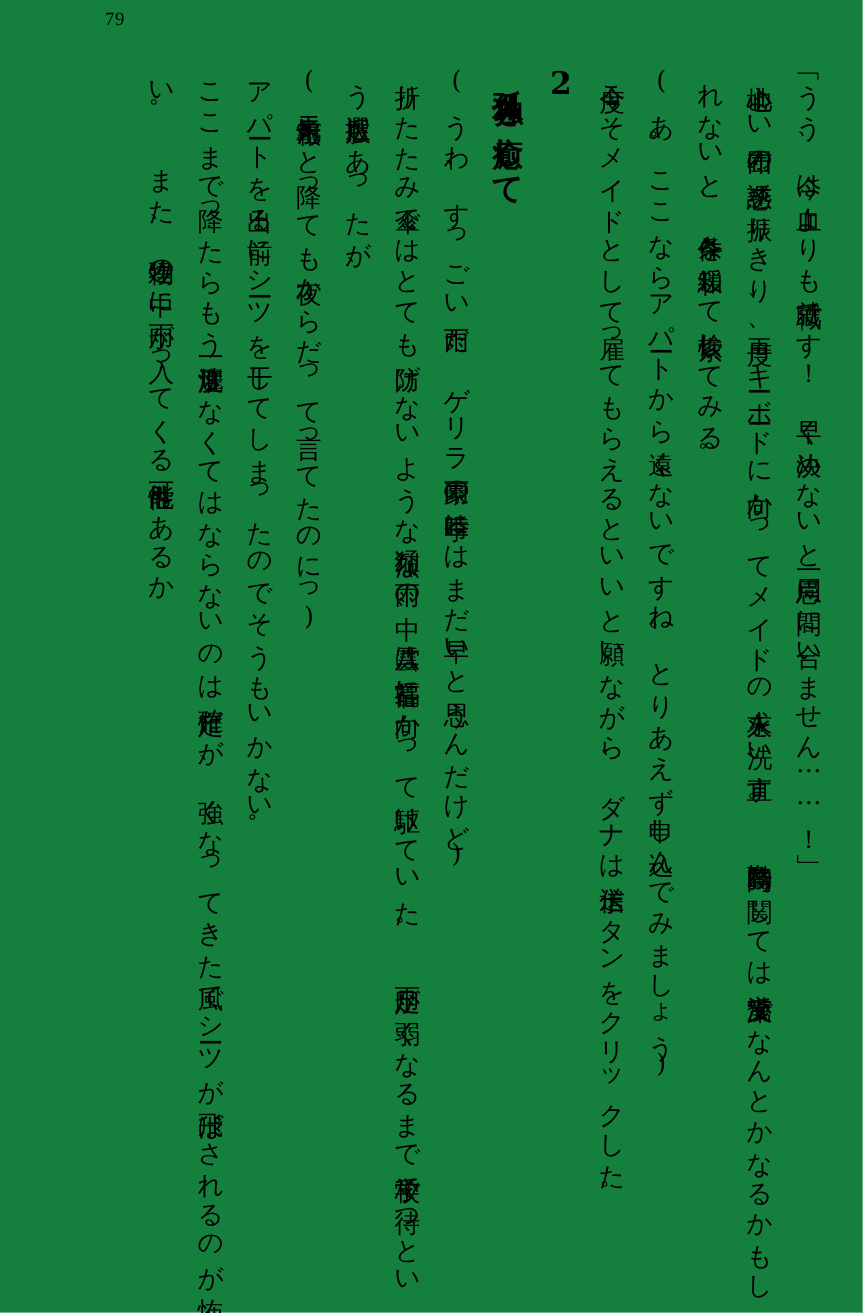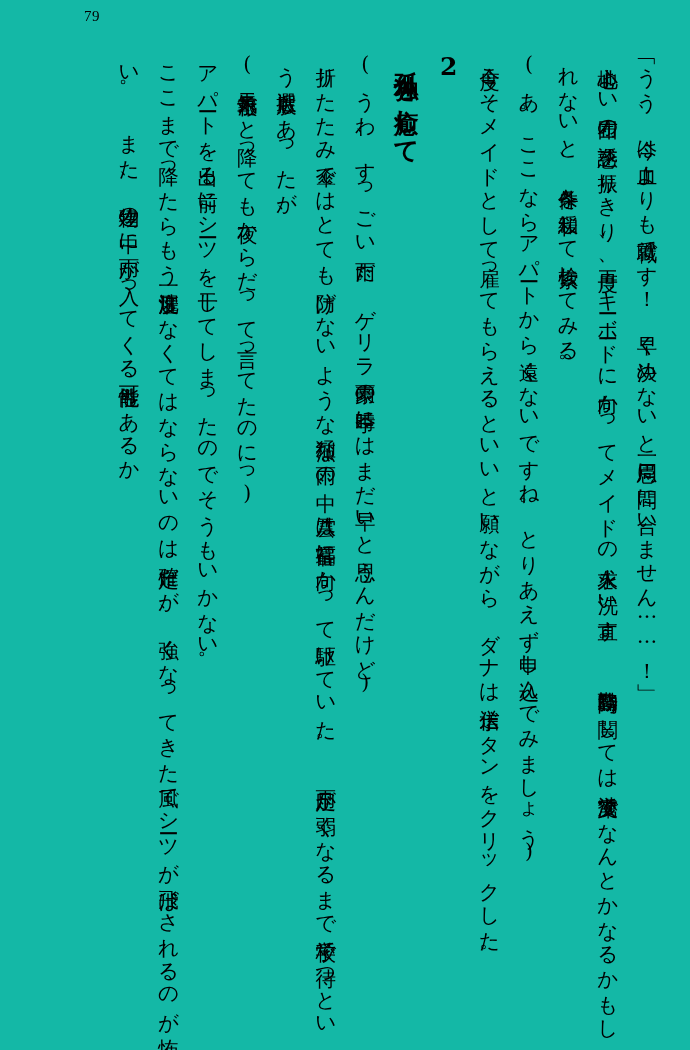--- a/index.html
+++ b/index.html
@@ -13,21 +13,21 @@
     font-family: "Liberation Serif", "DejaVu Serif", serif;
     color: #000000;
     overflow: hidden;
     position: relative;
   }
 
   .page {
     position: relative;
     width: 690px;
     height: 1050px;
-    background: #14b8a6;
+    background: #15803d;
   }
 
   .page-number {
     position: absolute;
     top: 8px;
     left: 84px;
     font-size: 15px;
     font-family: "Liberation Serif", "DejaVu Serif", serif;
     letter-spacing: 0.5px;
   }

